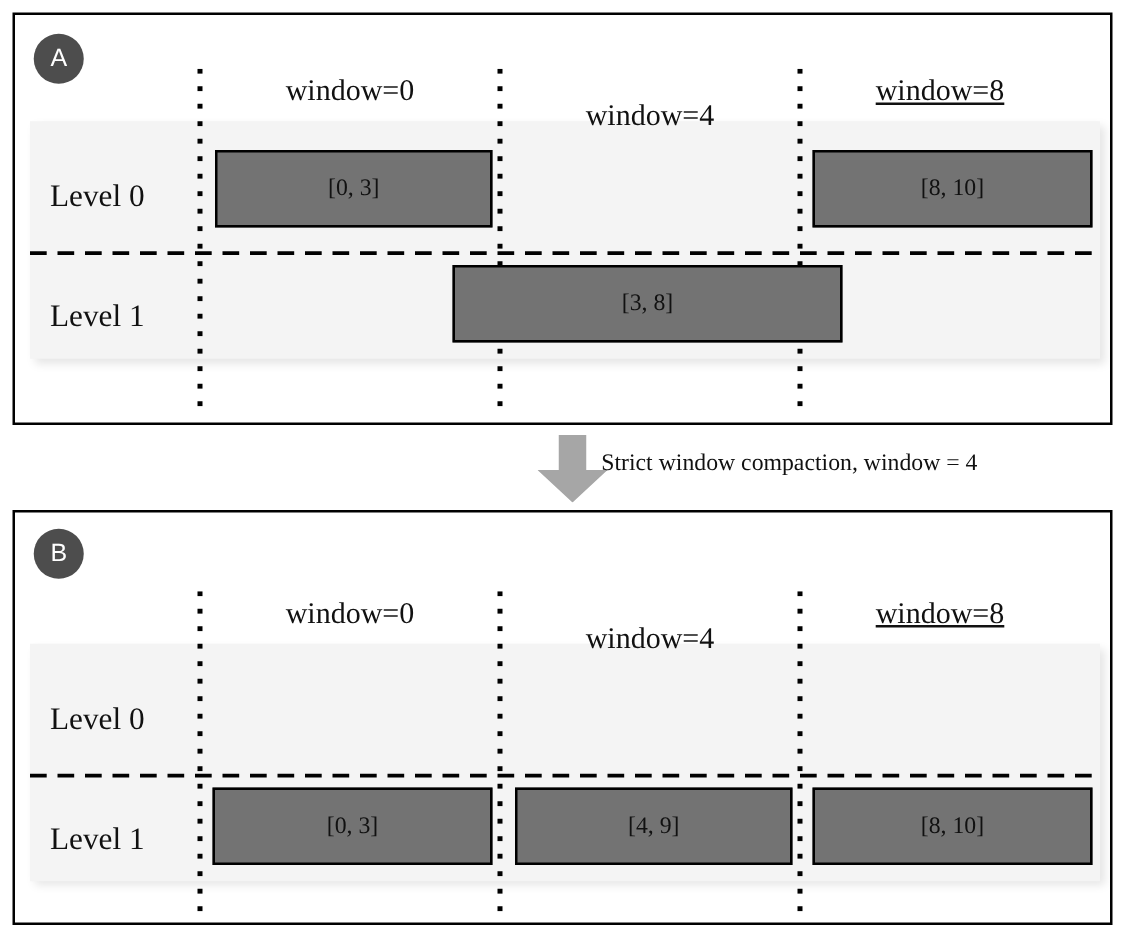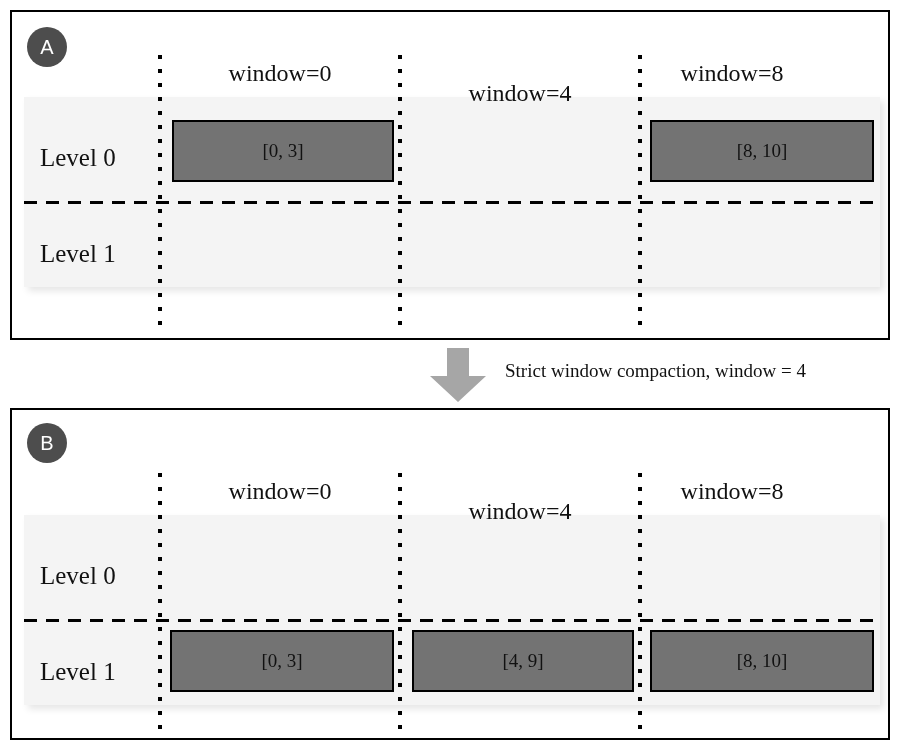--- a/index.html
+++ b/index.html
@@ -79,21 +79,21 @@
   .wlabel{
     position:absolute;
     top:48px;
     font-size:24px;
     text-align:center;
     white-space:nowrap;
   }
   #panel-b .wlabel{top:68px;}
   .wlabel.c0{left:150px;width:236px;}
   .wlabel.c4{left:390px;width:236px;margin-top:20px;}
-  .wlabel.c8{left:602px;width:236px;}
+  .wlabel.c8{left:622px;width:236px;text-decoration:underline;}
 
   
   .llabel{
     position:absolute;
     left:28px;
     width:110px;
     font-size:25px;
     white-space:nowrap;
   }
   #panel-a .llabel.lvl0{top:132px;}
@@ -125,21 +125,21 @@
     position:absolute;
     left:0;top:344px;width:906px;height:62px;
   }
   #arrow-icon{
     position:absolute;
     left:430px;top:4px;
     width:56px;height:54px;
   }
   #transition-label{
     position:absolute;
-    left:505px;top:16px;
+    left:481px;top:16px;
     font-size:19px;
     white-space:nowrap;
     color:#111111;
   }
 </style>
 </head>
 <body>
 
 <div class="stage">
 
@@ -157,20 +157,21 @@
 
     <div class="wlabel c0">window=0</div>
     <div class="wlabel c4">window=4</div>
     <div class="wlabel c8">window=8</div>
 
     <div class="llabel lvl0">Level 0</div>
     <div class="llabel lvl1">Level 1</div>
 
     <div class="sst" id="a-box-0-3">[0, 3]</div>
     <div class="sst" id="a-box-8-10">[8, 10]</div>
+    <div class="sst" id="a-box-3-8">[3, 8]</div>
   </div>
 
   <div id="transition">
     <svg id="arrow-icon" viewBox="0 0 56 54">
       <polygon points="17,0 39,0 39,28 56,28 28,54 0,28 17,28" fill="#a6a6a6"></polygon>
     </svg>
     <div id="transition-label">Strict window compaction, window = 4</div>
   </div>
 
   <div class="panel" id="panel-b">

